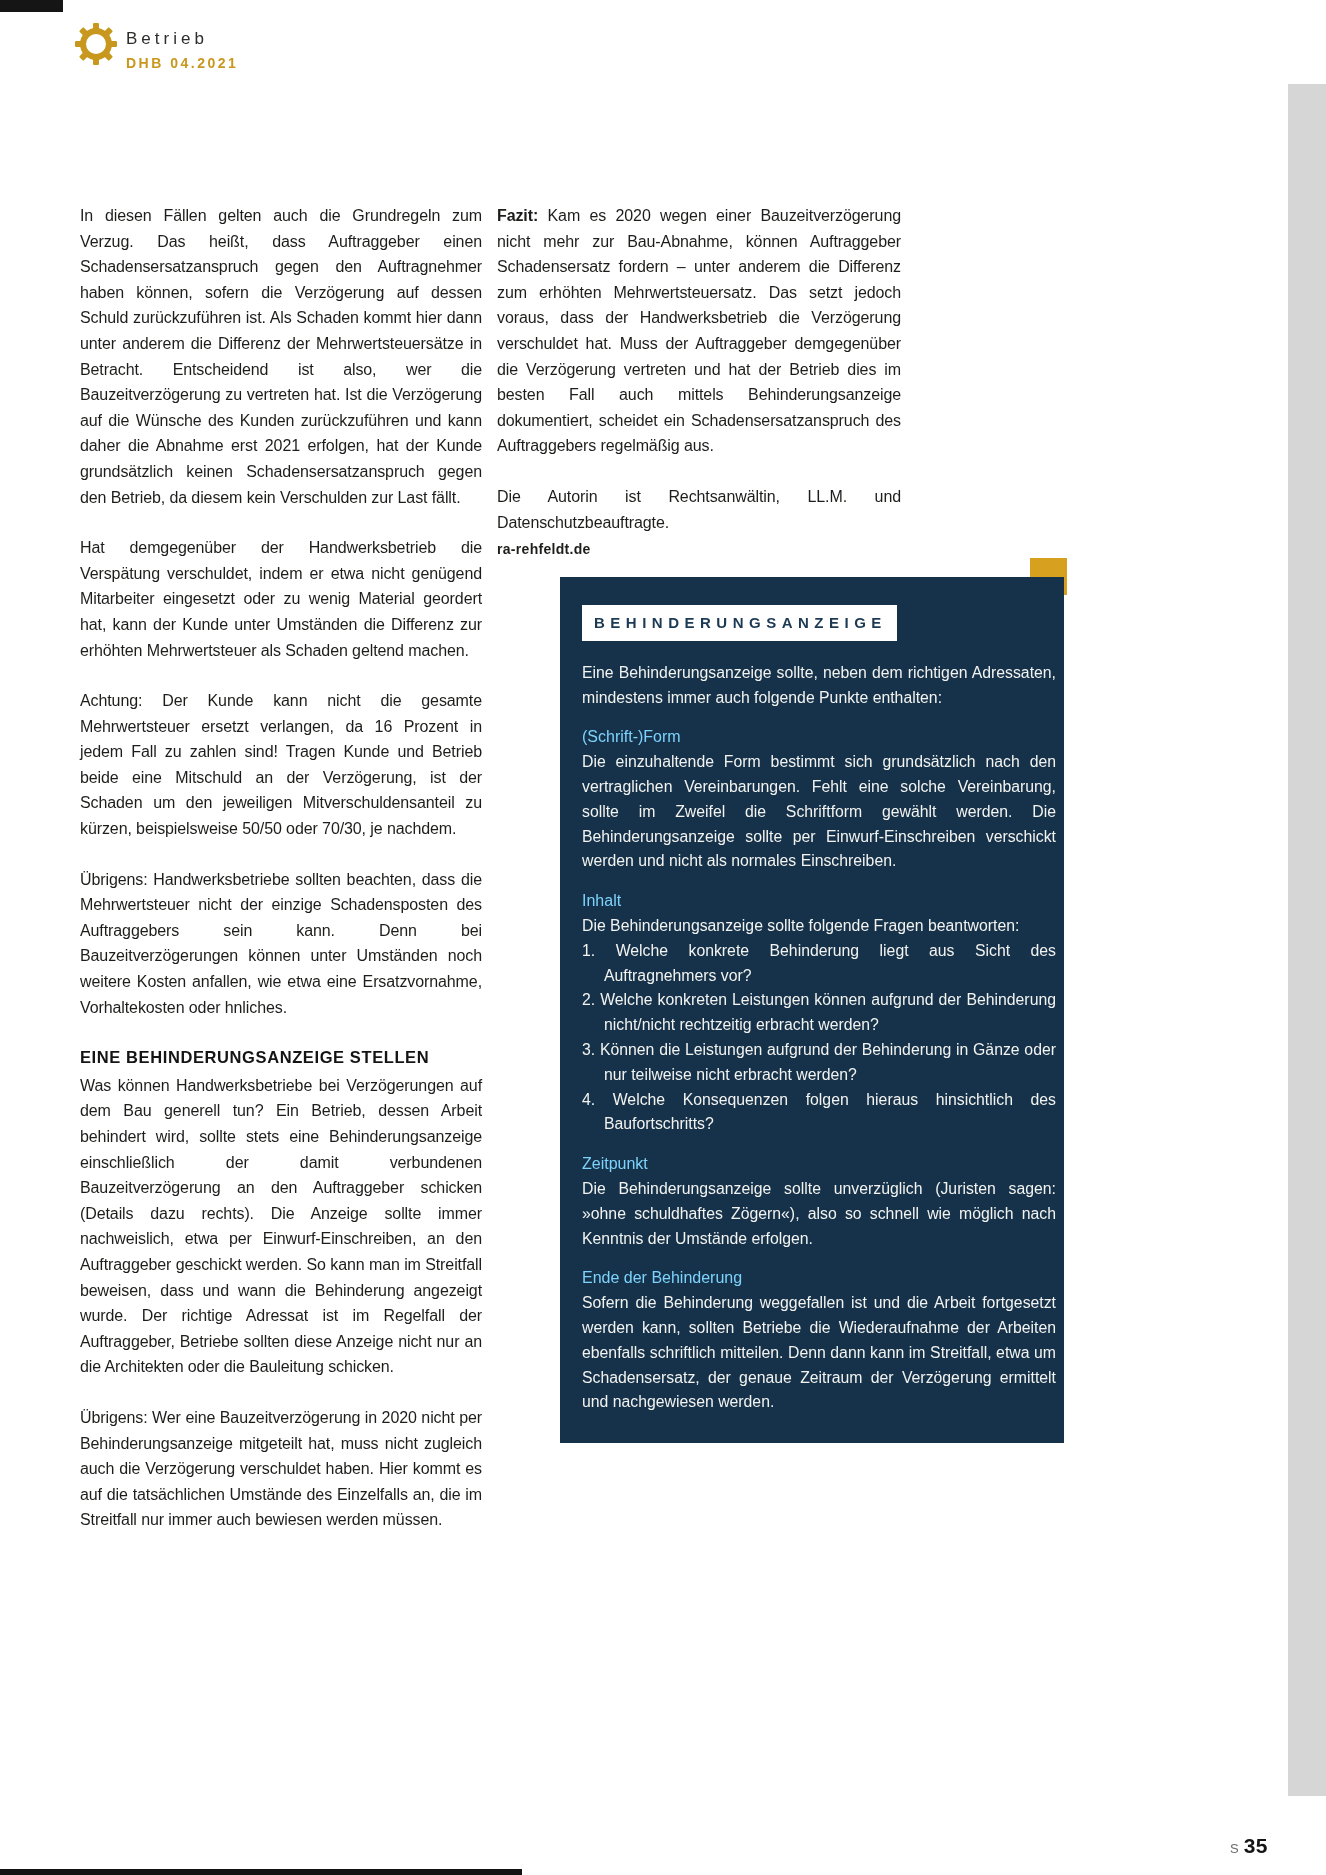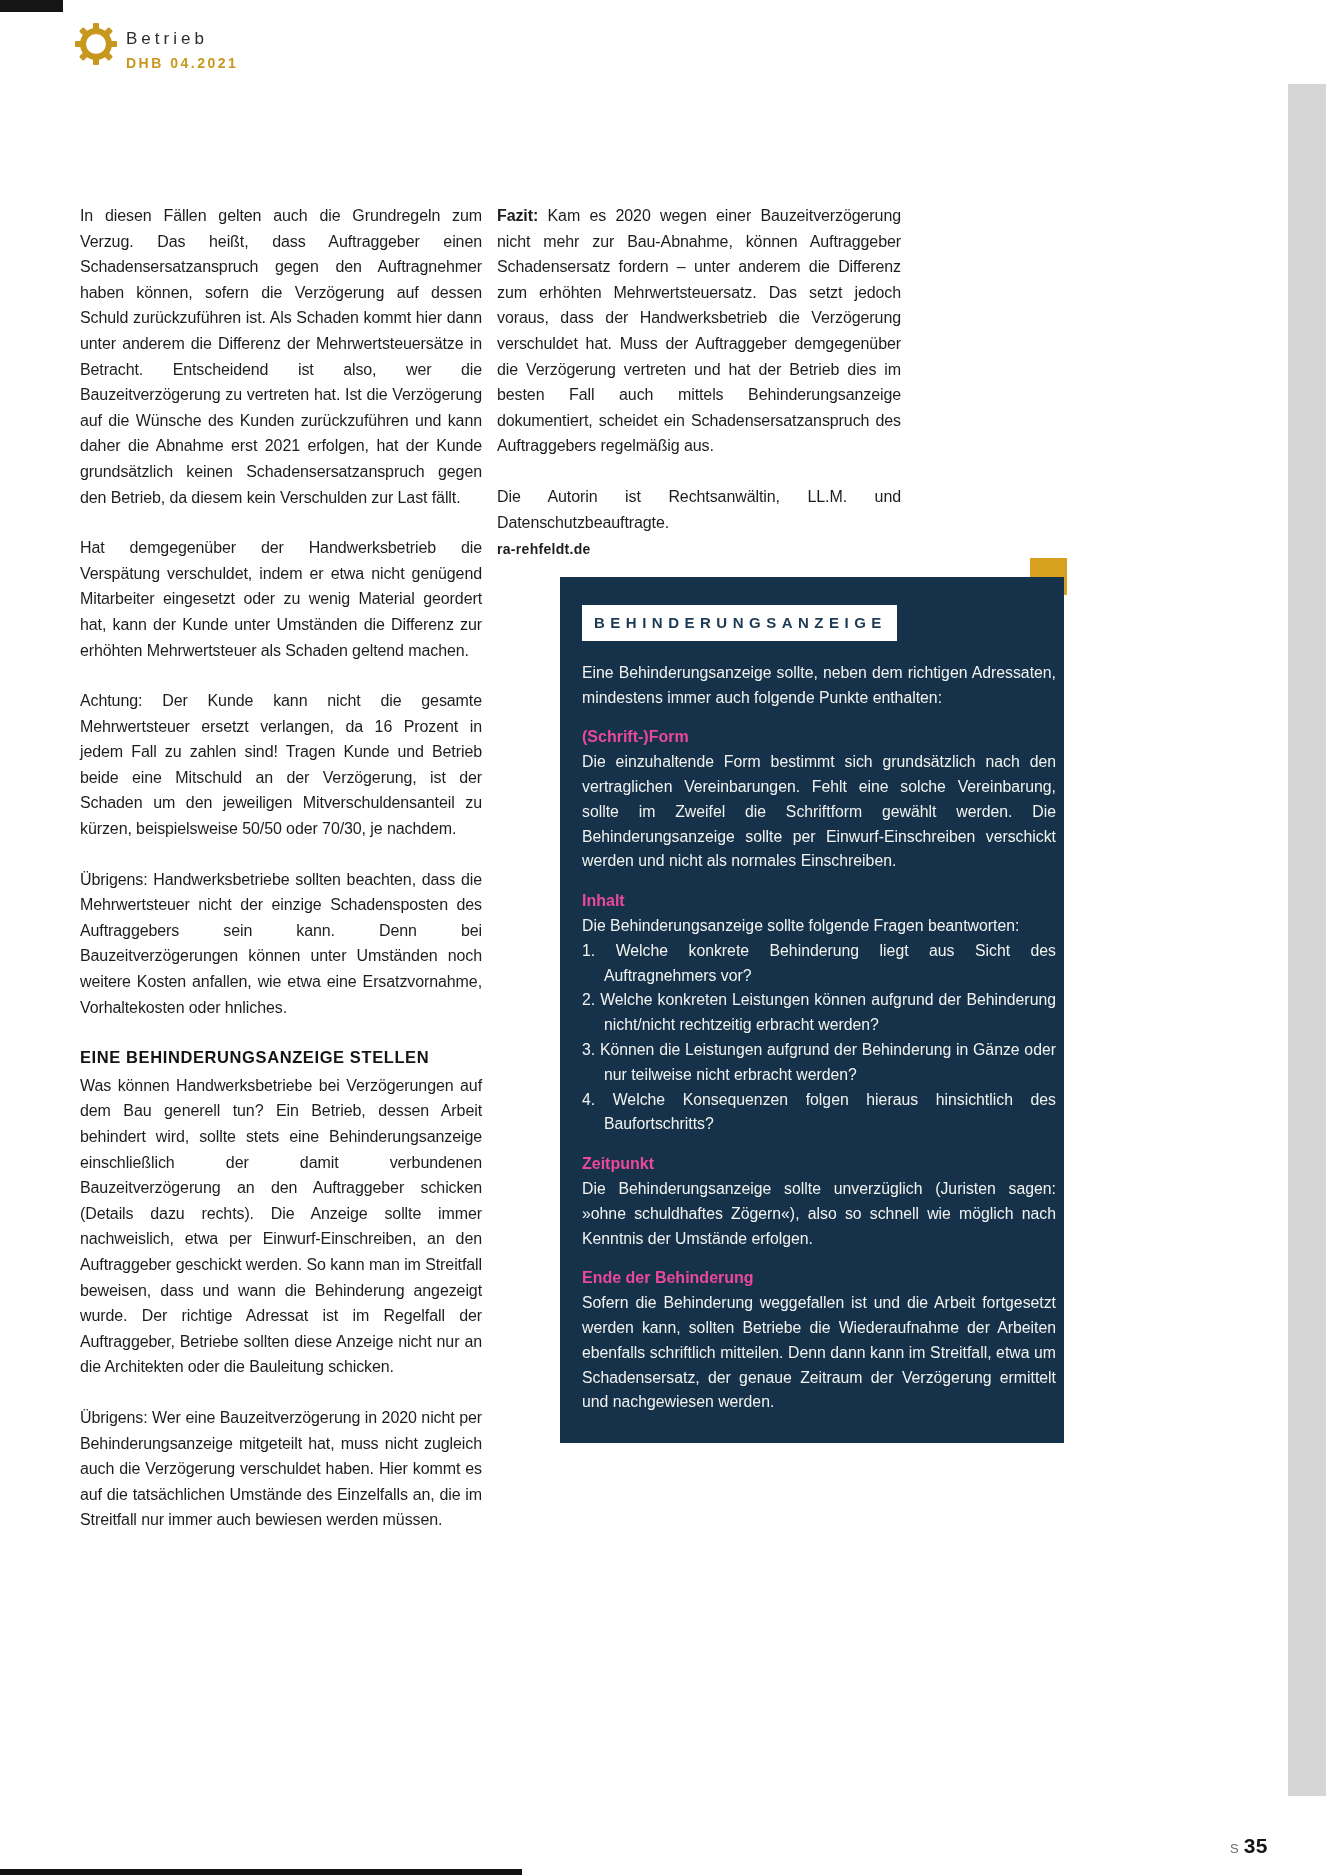--- a/index.html
+++ b/index.html
@@ -31,21 +31,21 @@
     position:absolute; left:560px; top:577px; width:504px; height:866px; box-sizing:border-box;
     background:#15324a; color:#f3f3f0; padding:26px 8px 20px 22px;
     font-size:15.8px; line-height:24.8px;
   }
   .ib-title {
     display:inline-block; background:#ffffff; color:#1c3a54;
     font-size:15px; font-weight:bold; letter-spacing:5.5px;
     padding:6px 10px 5px 12px; margin:2px 0 0 0;
   }
   .ib-intro { margin:20px 0 0 0; text-align:justify; }
-  .ib-h { color:#ec4899; font-size:16px; font-weight:bold; margin:15px 0 0 0; line-height:24.8px; }
+  .ib-h { color:#7dd3fc; font-size:16px; font-weight:normal; margin:15px 0 0 0; line-height:24.8px; }
   .ib-p { margin:0; text-align:justify; }
   .ib-li { padding-left:22px; text-indent:-22px; text-align:justify; }
 
   .gold-square { position:absolute; left:1030px; top:558px; width:37px; height:37px; background:#d7a11f; }
   .side-strip { position:absolute; left:1288px; top:84px; width:38px; height:1712px; background:#d6d6d6; }
 
   
   .footer-left { position:absolute; left:80px; top:1896px; font-size:13px; letter-spacing:2.5px; }
   .f-issue { color:#c8981e; font-weight:bold; }
   .f-section { color:#8f8f8d; margin-left:12px; }

